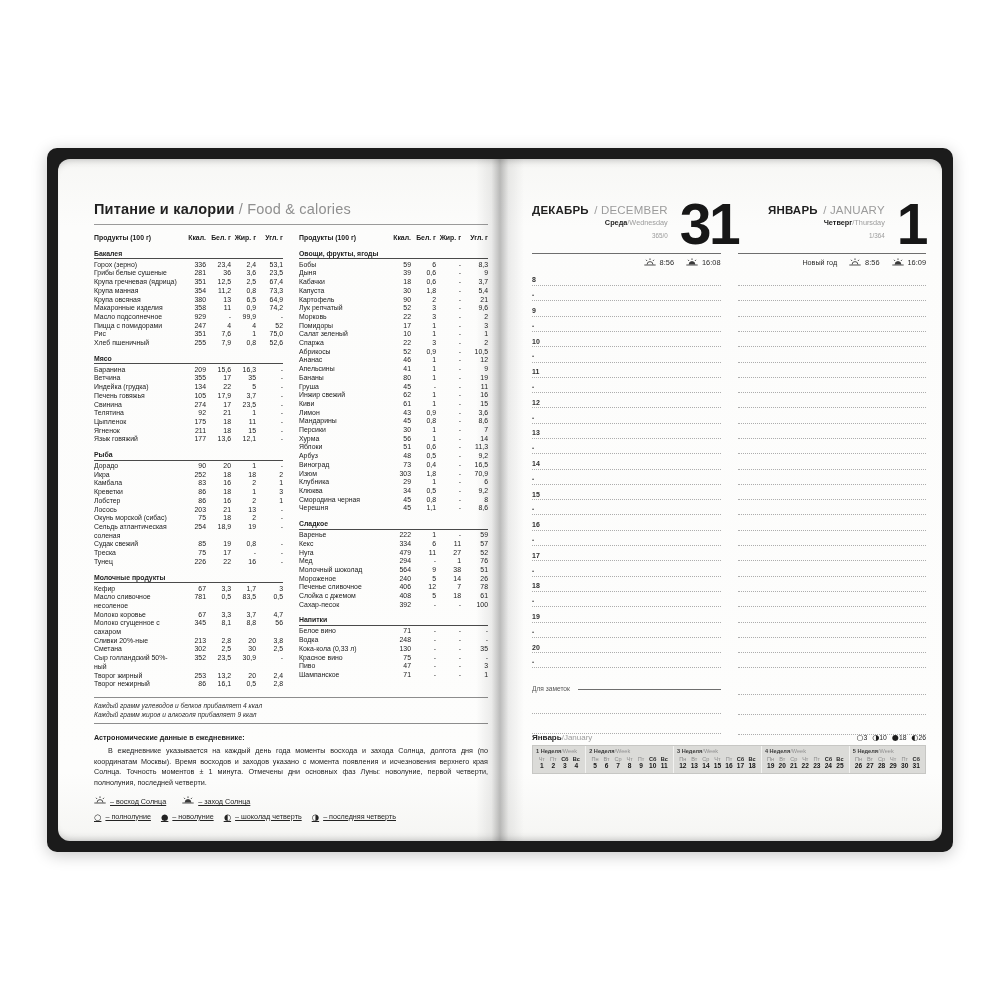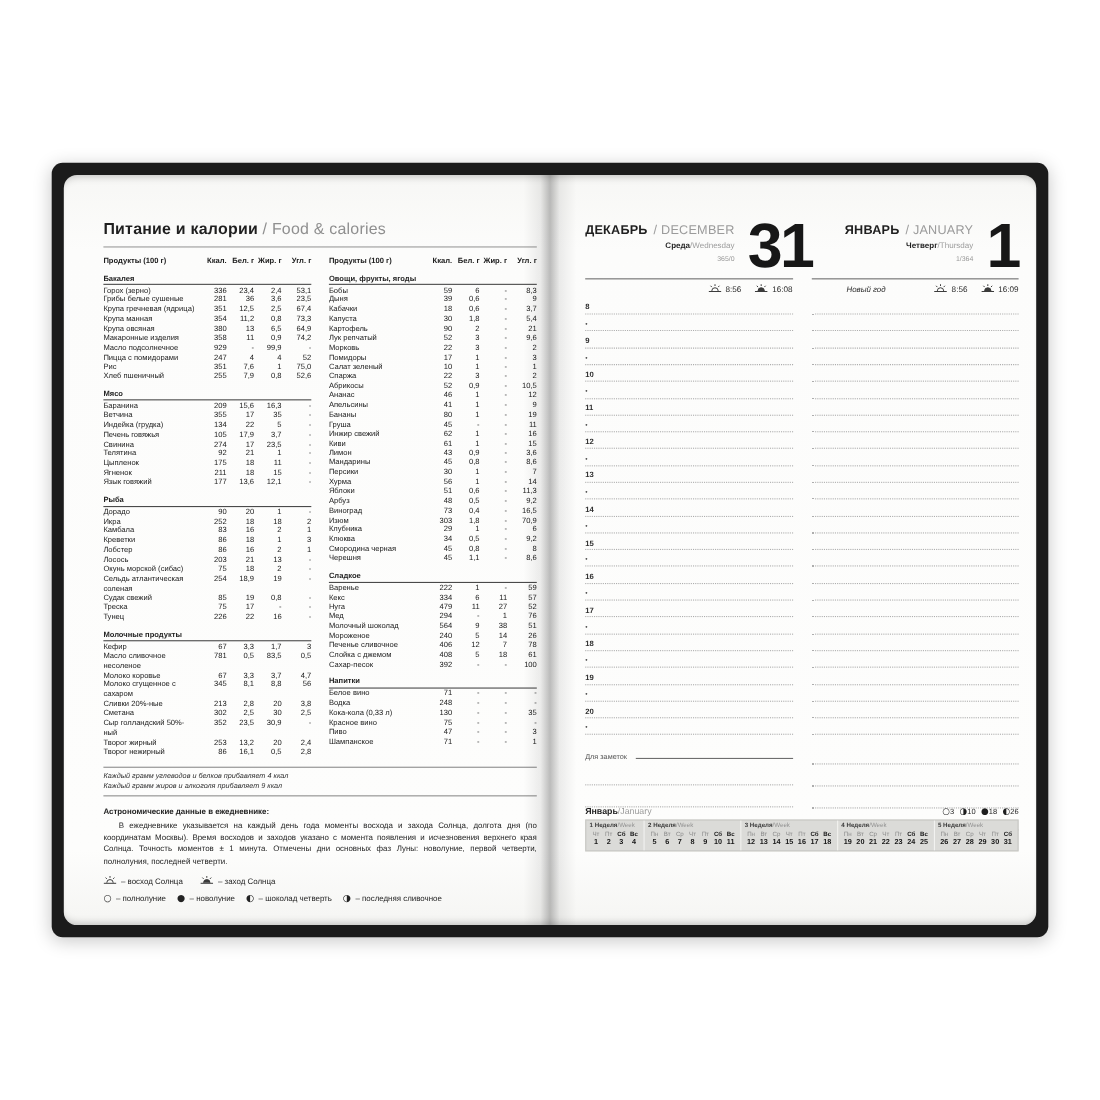--- a/index.html
+++ b/index.html
@@ -29,39 +29,39 @@
   .f-head{font-weight:bold;margin-bottom:4px;}
   .f-sec{font-weight:bold;font-size:6.9px;line-height:9.5px;border-bottom:1px solid #4a4a4a;
     margin-top:6px;margin-bottom:1.5px;}
   .footnotes{margin-top:8px;border-top:1px solid #8d8d8d;border-bottom:1px solid #8d8d8d;
     padding:3px 0 4px;font-size:6.6px;line-height:9px;font-style:italic;color:#2e2e2e;}
   .astro{margin-top:9px;font-size:7.2px;line-height:10.4px;color:#232323;}
   .astro-h{font-weight:bold;margin-bottom:3px;}
   .astro p{margin:0 0 8px;text-align:justify;text-indent:14px;}
   .legend-h{font-weight:bold;margin-bottom:4px;}
   .leg-row{display:flex;align-items:center;margin-bottom:3.5px;font-size:7.2px;}
-  .leg-row .pair{display:inline-flex;align-items:center;gap:4px;margin-right:16px;}
+  .leg-row .pair{display:inline-flex;align-items:center;gap:4px;margin-right:16px;text-decoration:underline;}
   .leg-row .pair.tight{margin-right:10px;}
   .moon-g{font-size:8.5px;line-height:8px;font-family:"DejaVu Sans",sans-serif;}
 
   
   .day-cols{display:flex;gap:17px;}
   .day-col{flex:1;min-width:0;}
   .day-head{display:flex;align-items:flex-start;}
   .mon-block{flex:1;text-align:right;padding-right:12px;padding-top:3px;}
   .mon-line{font-size:11.5px;font-weight:bold;letter-spacing:.2px;white-space:nowrap;}
   .mon-line .mon-en{color:#9b9b9b;font-weight:normal;margin-left:2px;}
   .wd-line{font-size:7.3px;font-weight:bold;margin-top:2px;}
   .wd-line .mon-en{color:#9b9b9b;font-weight:normal;}
   .doy{font-size:6.3px;color:#9b9b9b;margin-top:5px;}
   .big-num{font-size:57px;font-weight:bold;line-height:.82;letter-spacing:-2.5px;color:#171717;}
   .head-rule{border-top:1.6px solid #6e6e6e;margin-top:5px;}
   .sun-row{display:flex;align-items:center;justify-content:flex-end;gap:4px;height:17px;
     font-size:7.4px;color:#2a2a2a;}
-  .sun-row .holiday{flex:1;text-align:center;font-size:7.2px;color:#2a2a2a;font-style:italic;}
+  .sun-row .holiday{flex:1;text-align:right;font-size:7.2px;color:#2a2a2a;}
   .sun-row .sun-ic{display:inline-flex;margin-left:8px;}
   .s-row{height:14.3px;display:flex;align-items:center;border-bottom:1px dotted #adadad;}
   .s-row .hr{font-size:7px;font-weight:bold;color:#2f2f2f;transform:translateY(2px);}
   .s-row .dot{font-size:6px;color:#4a4a4a;transform:translateY(2px);}
   .n-row{height:19px;border-bottom:1px dotted #adadad;}
   .n-row.n-first{margin-top:7px;display:flex;align-items:flex-end;border-bottom:none;}
   .n-lab{font-size:6.6px;color:#555;padding-bottom:2px;white-space:nowrap;}
   .n-solid{flex:1;border-bottom:1px solid #6e6e6e;margin-left:8px;margin-bottom:4px;}
   .n-row.gap-first{margin-top:7px;}
   .month-strip{position:absolute;left:18px;right:16px;bottom:67px;}
@@ -739,21 +739,21 @@
           <span class="pair tight">
               <span class="moon-g">●</span>
               <span>– новолуние</span>
             </span>
           <span class="pair tight">
               <span class="moon-g">◐</span>
               <span>– шоколад четверть</span>
             </span>
           <span class="pair tight">
               <span class="moon-g">◑</span>
-              <span>– последняя сливочное</span>
+              <span>– последняя четверть</span>
             </span>
         </div>
       </div>
     </div>
 
     <div class="page right">
       <div class="day-cols">
 
         <div class="day-col">
           <div class="day-head">

